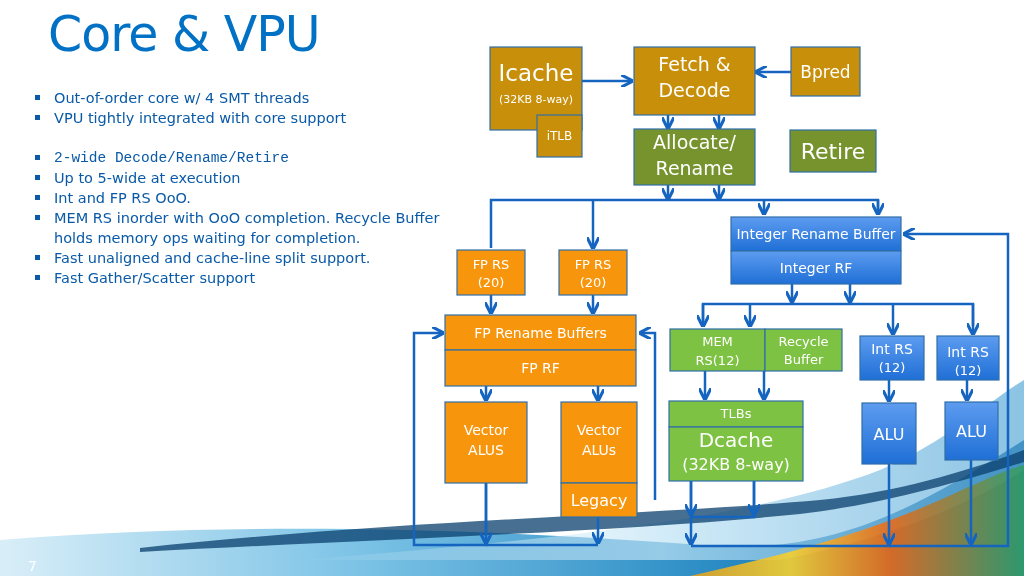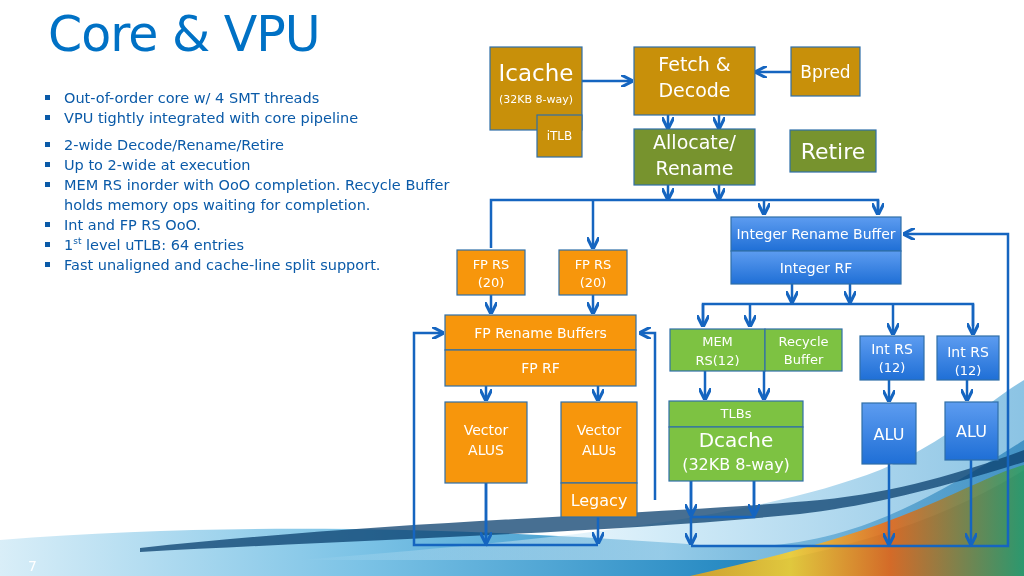--- a/index.html
+++ b/index.html
@@ -1,22 +1,22 @@
 <!DOCTYPE html>
 <html><head>
 <meta charset="utf-8">
 <style>
   html, body { margin:0; padding:0; }
   body { width:1024px; height:576px; position:relative; overflow:hidden; background:#ffffff; font-family:"DejaVu Sans", sans-serif; }
   #bg { position:absolute; left:0; top:0; width:1024px; height:576px; }
   .title { position:absolute; left:48px; top:6px; font-size:49px; color:#0071c5; font-family:"DejaVu Sans", sans-serif; letter-spacing:-1px; margin:0; font-weight:normal; }
-  .bullets { position:absolute; left:44px; top:88px; width:420px; margin:0; padding:0; list-style:none; color:#0a5aa8; font-size:14.5px; line-height:20px; }
+  .bullets { position:absolute; left:34px; top:88px; width:420px; margin:0; padding:0; list-style:none; color:#0a5aa8; font-size:14.5px; line-height:20px; }
   .bullets li { position:relative; padding-left:20px; }
   .bullets li::before { content:""; position:absolute; left:1px; top:7px; width:5px; height:5px; background:#0a5aa8; }
-  .bullets li.gap { margin-top:7px; }
+  .bullets li.gap { margin-top:20px;font-family:Liberation Mono, monospace; }
   .bullets sup { font-size:9px; line-height:0; }
   .pagenum { position:absolute; left:28px; top:558px; font-size:14px; color:#ffffff; }
   #diagram { position:absolute; left:0; top:0; width:1024px; height:576px; }
   #diagram text { font-family:"DejaVu Sans", sans-serif; fill:#ffffff; text-anchor:middle; }
 </style>
 </head>
 <body>
 
 <svg id="bg" viewBox="0 0 1024 576">
   <defs>
@@ -41,27 +41,27 @@
   <path d="M0,540 C250,520 500,530 700,545 C820,555 900,520 1024,440 L1024,576 L0,576 Z" fill="url(#swoosh)"></path>
   <path d="M300,560 C550,540 750,520 880,470 C950,440 990,400 1024,380 L1024,470 C960,510 880,540 780,560 Z" fill="url(#swoosh2)" opacity="0.7"></path>
   <path d="M140,548 C400,520 650,515 820,500 C900,492 970,470 1024,450 L1024,462 C960,482 880,505 800,514 C620,532 400,538 140,552 Z" fill="#0a3f6e" opacity="0.75"></path>
   <path d="M690,576 C760,560 850,540 940,500 C980,482 1005,470 1024,465 L1024,576 Z" fill="url(#chip)" opacity="0.9"></path>
 </svg>
 
 <h1 class="title">Core &amp; VPU</h1>
 
 <ul class="bullets" id="bullets">
     <li>Out-of-order core w/ 4 SMT threads</li>
-    <li>VPU tightly integrated with core pipeline</li>
+    <li>VPU tightly integrated with core support</li>
     <li class="gap">2-wide Decode/Rename/Retire</li>
-    <li>Up to 2-wide at execution</li>
+    <li>Up to 5-wide at execution</li>
+    <li>Int and FP RS OoO.</li>
     <li>MEM RS inorder with OoO completion. Recycle Buffer holds memory ops waiting for completion.</li>
-    <li>Int and FP RS OoO.</li>
-    <li><span>1</span><sup>st</sup><span> level uTLB: 64 entries</span></li>
     <li>Fast unaligned and cache-line split support.</li>
+    <li>Fast Gather/Scatter support</li>
   </ul>
 
 <div class="pagenum">7</div>
 
 <svg id="diagram" viewBox="0 0 1024 576">
   <defs>
     <marker id="arr" viewBox="0 0 10 10" refX="9" refY="5" markerWidth="5" markerHeight="5" orient="auto">
       <path d="M0,0 L10,5 L0,10" fill="none" stroke="#1565c0" stroke-width="2.5"></path>
     </marker>
     <linearGradient id="gInt" x1="0" y1="0" x2="0" y2="1">

